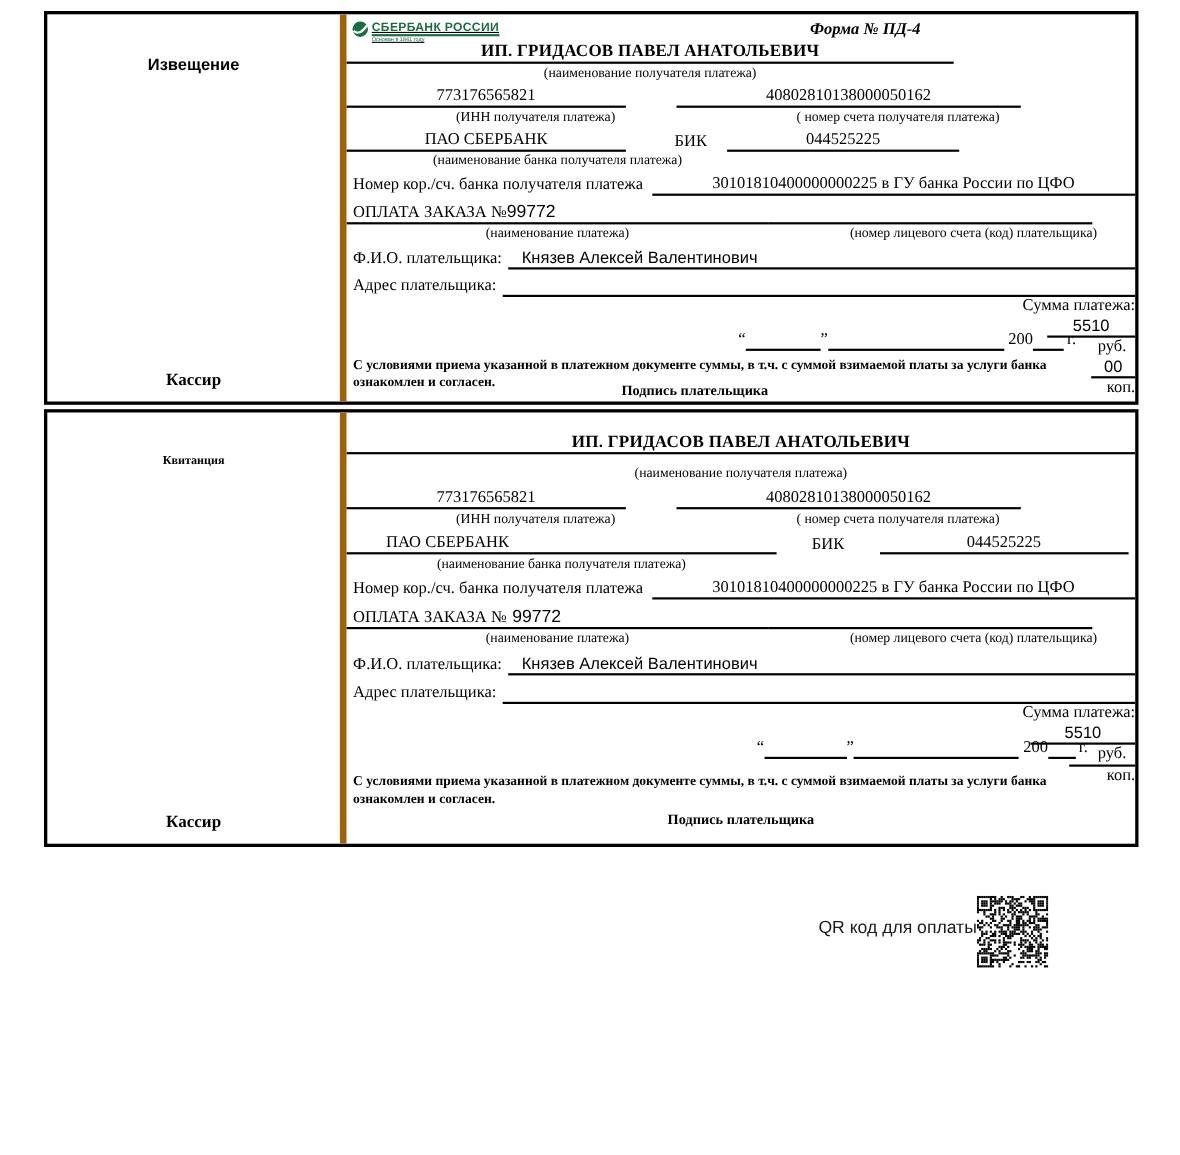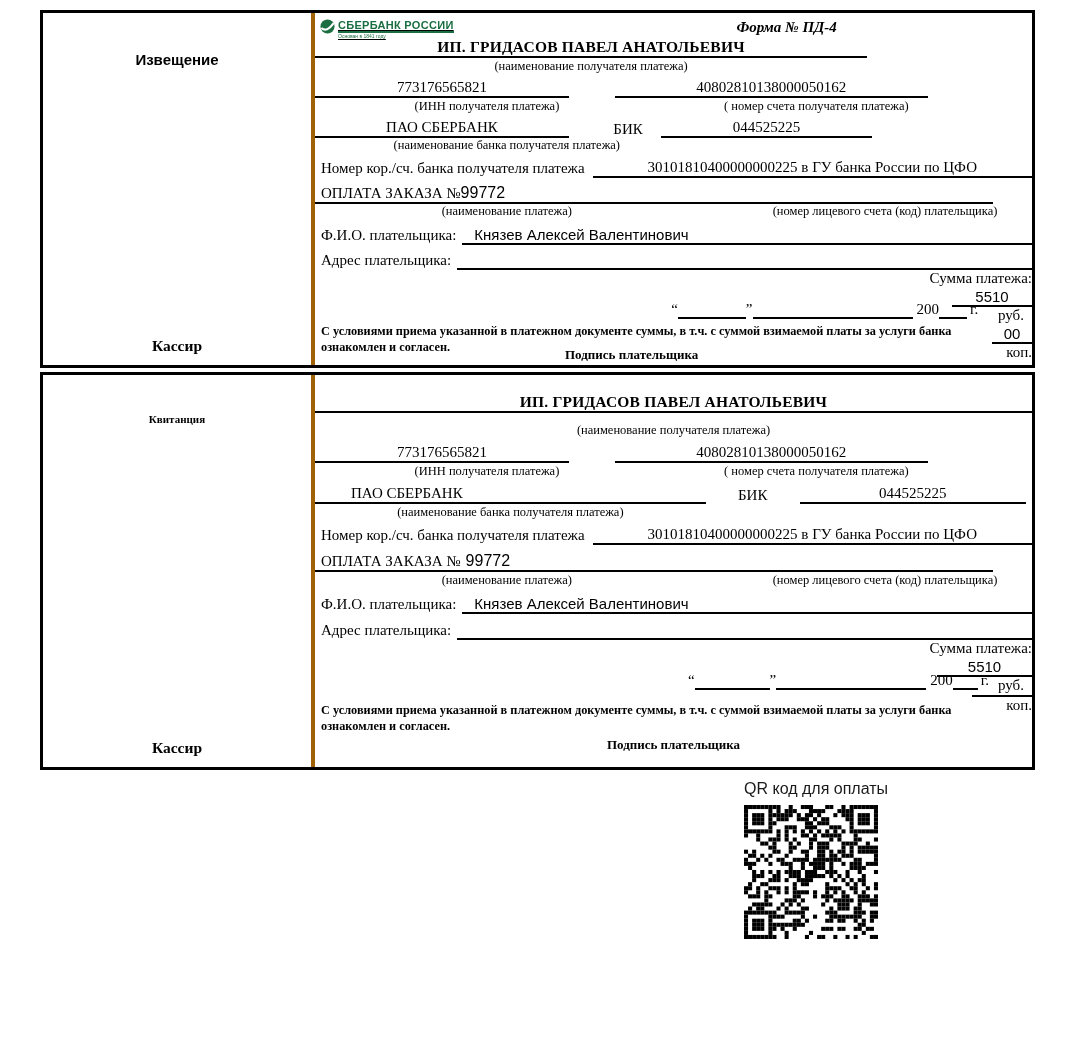--- a/index.html
+++ b/index.html
@@ -7,21 +7,21 @@
   .page {
     position:relative; width:1073px; height:1050px; background:#fff;
     font-family:"Liberation Serif", serif; color:#000; overflow:hidden;
   }
   .doc { position:absolute; left:40px; top:10px; width:995px; }
 
   .section { display:flex; border:3px solid #000; background:#fff; overflow:hidden; }
   .section-1 { height:358px; }
   .section-2 { height:398px; margin-top:4px; }
 
-  .side { width:272px; border-right:4px solid #a16207; position:relative; flex:0 0 272px; }
+  .side { width:272px; border-right:6px solid #a16207; position:relative; flex:0 0 272px; }
   .side-top { position:absolute; top:38px; width:100%; text-align:center;
               font-family:"Liberation Sans", sans-serif; font-weight:bold; font-size:15px; }
   .side-top.serif { font-family:"Liberation Serif", serif; font-size:11px; }
   .side-bottom { position:absolute; bottom:10px; width:100%; text-align:center;
                  font-weight:bold; font-size:15.5px; }
   .side-bottom2 { position:absolute; bottom:46px; width:100%; text-align:center;
                  font-weight:bold; font-size:15.5px; }
 
   .formcol { flex:1 1 auto; display:flex; flex-direction:column; font-size:15px; }
 
@@ -99,21 +99,21 @@
   .r-sum2 { height:26px; padding-left:0; }
   .f-rub2 { width:95px; } .f-kop2 { width:60px; }
   .r-date2 { padding-right:6%; }
   .b-day2 { width:75px; } .b-month2 { width:150px; } .b-year2 { width:25px; }
   .r-agree2 { margin-top:13px; padding-left:6px; height:32px; align-items:flex-start; }
   .r-sig2 { height:18px; justify-content:center; }
   .sig2 { font-weight:bold; font-size:13px; }
 
   
   .qr-block { position:absolute; left:744px; top:780px; width:209px;
-              display:flex; flex-direction:column; }
+              display:flex; flex-direction:row; align-items:center; }
   .qr-label { font-family:"Liberation Sans", sans-serif; font-size:16px; color:#1a1a1a;
               margin-bottom:7px; white-space:nowrap; }
   .qr-svg { width:134px; height:134px; }
 </style>
 </head>
 <body>
 
 <div class="page">
   <div class="doc">
 

